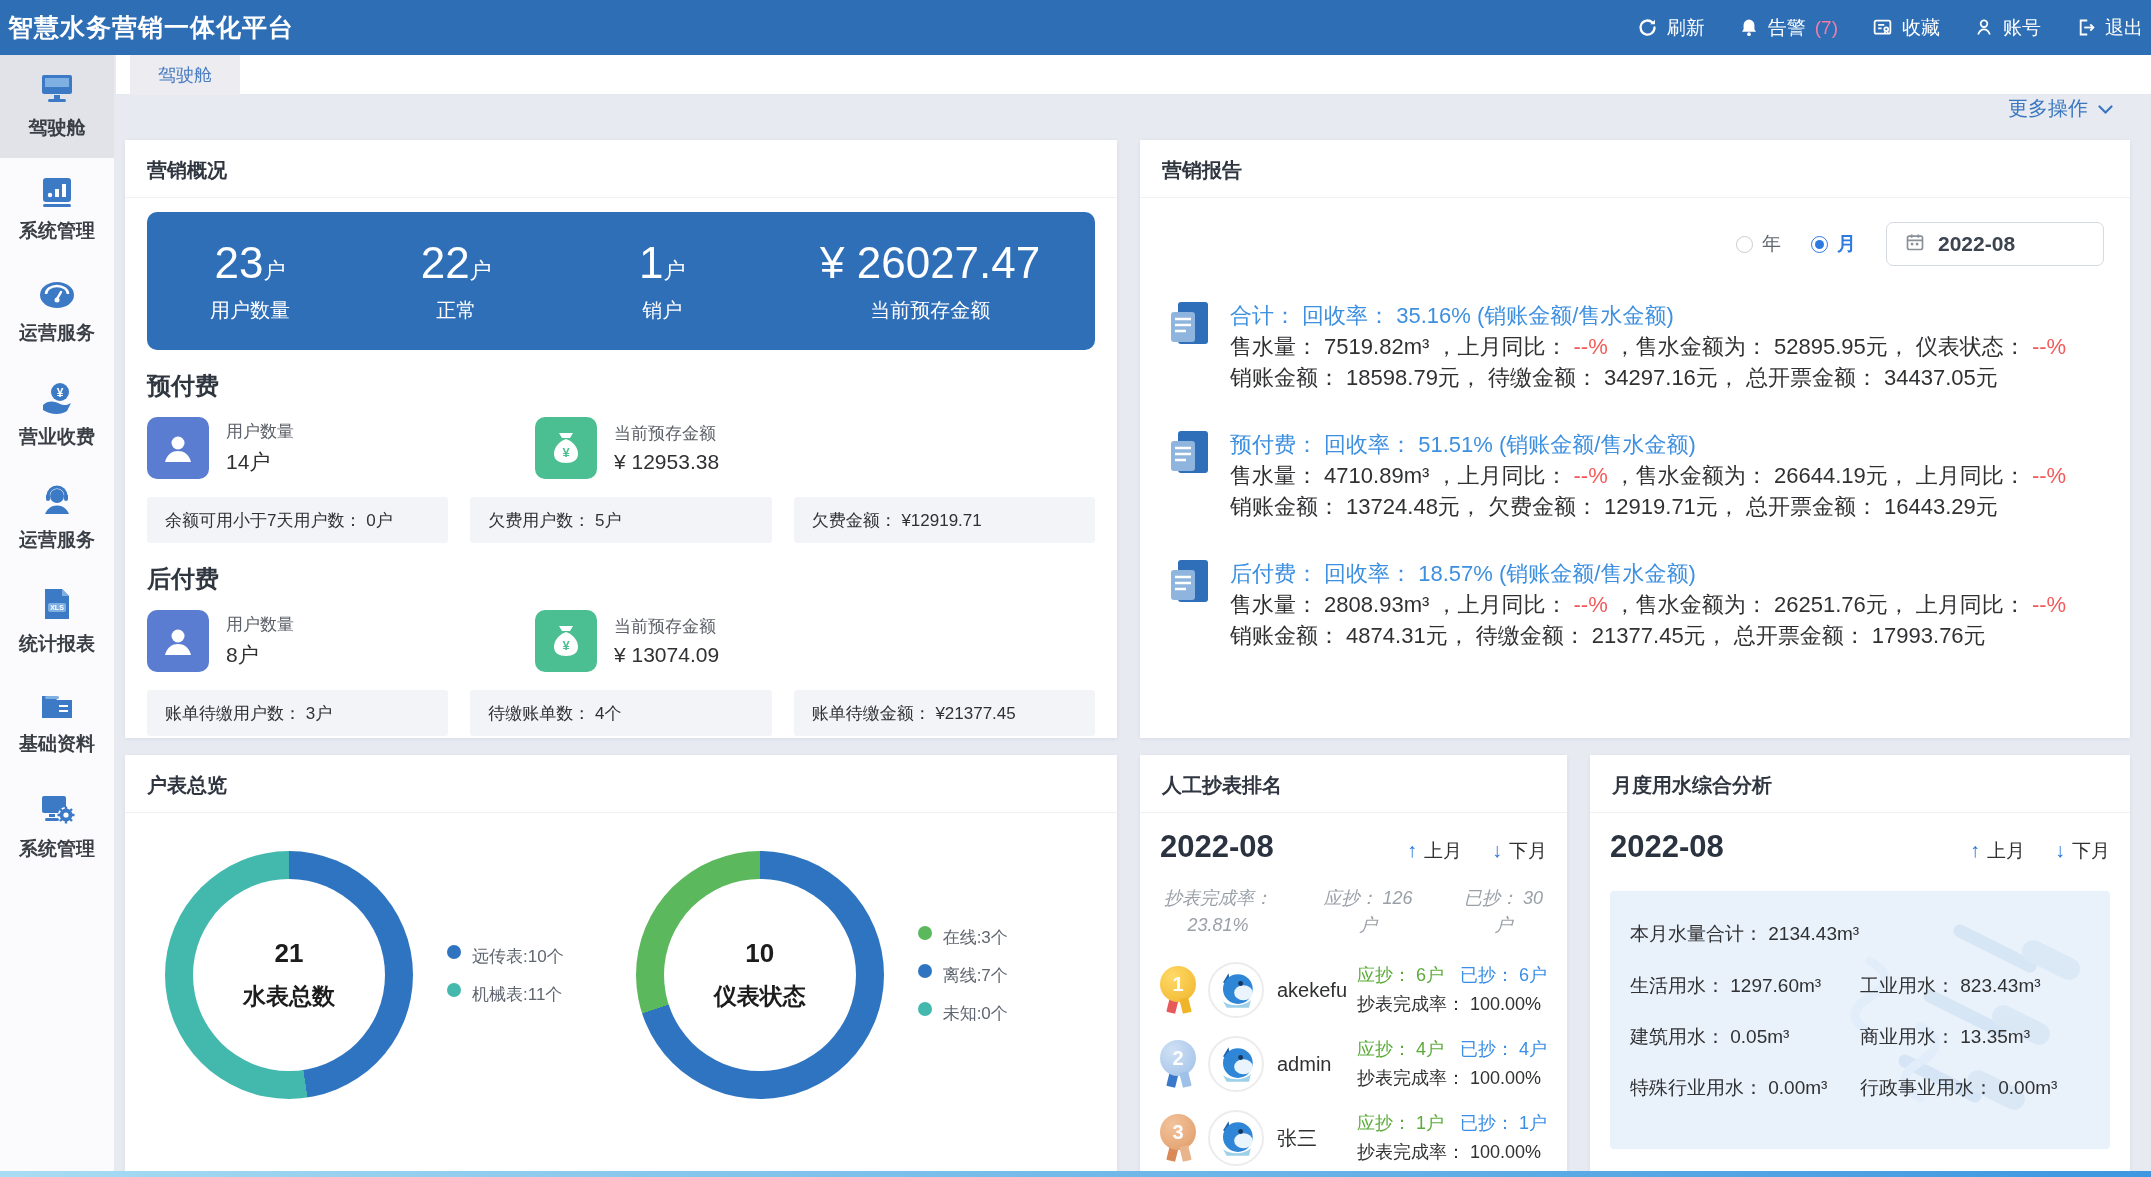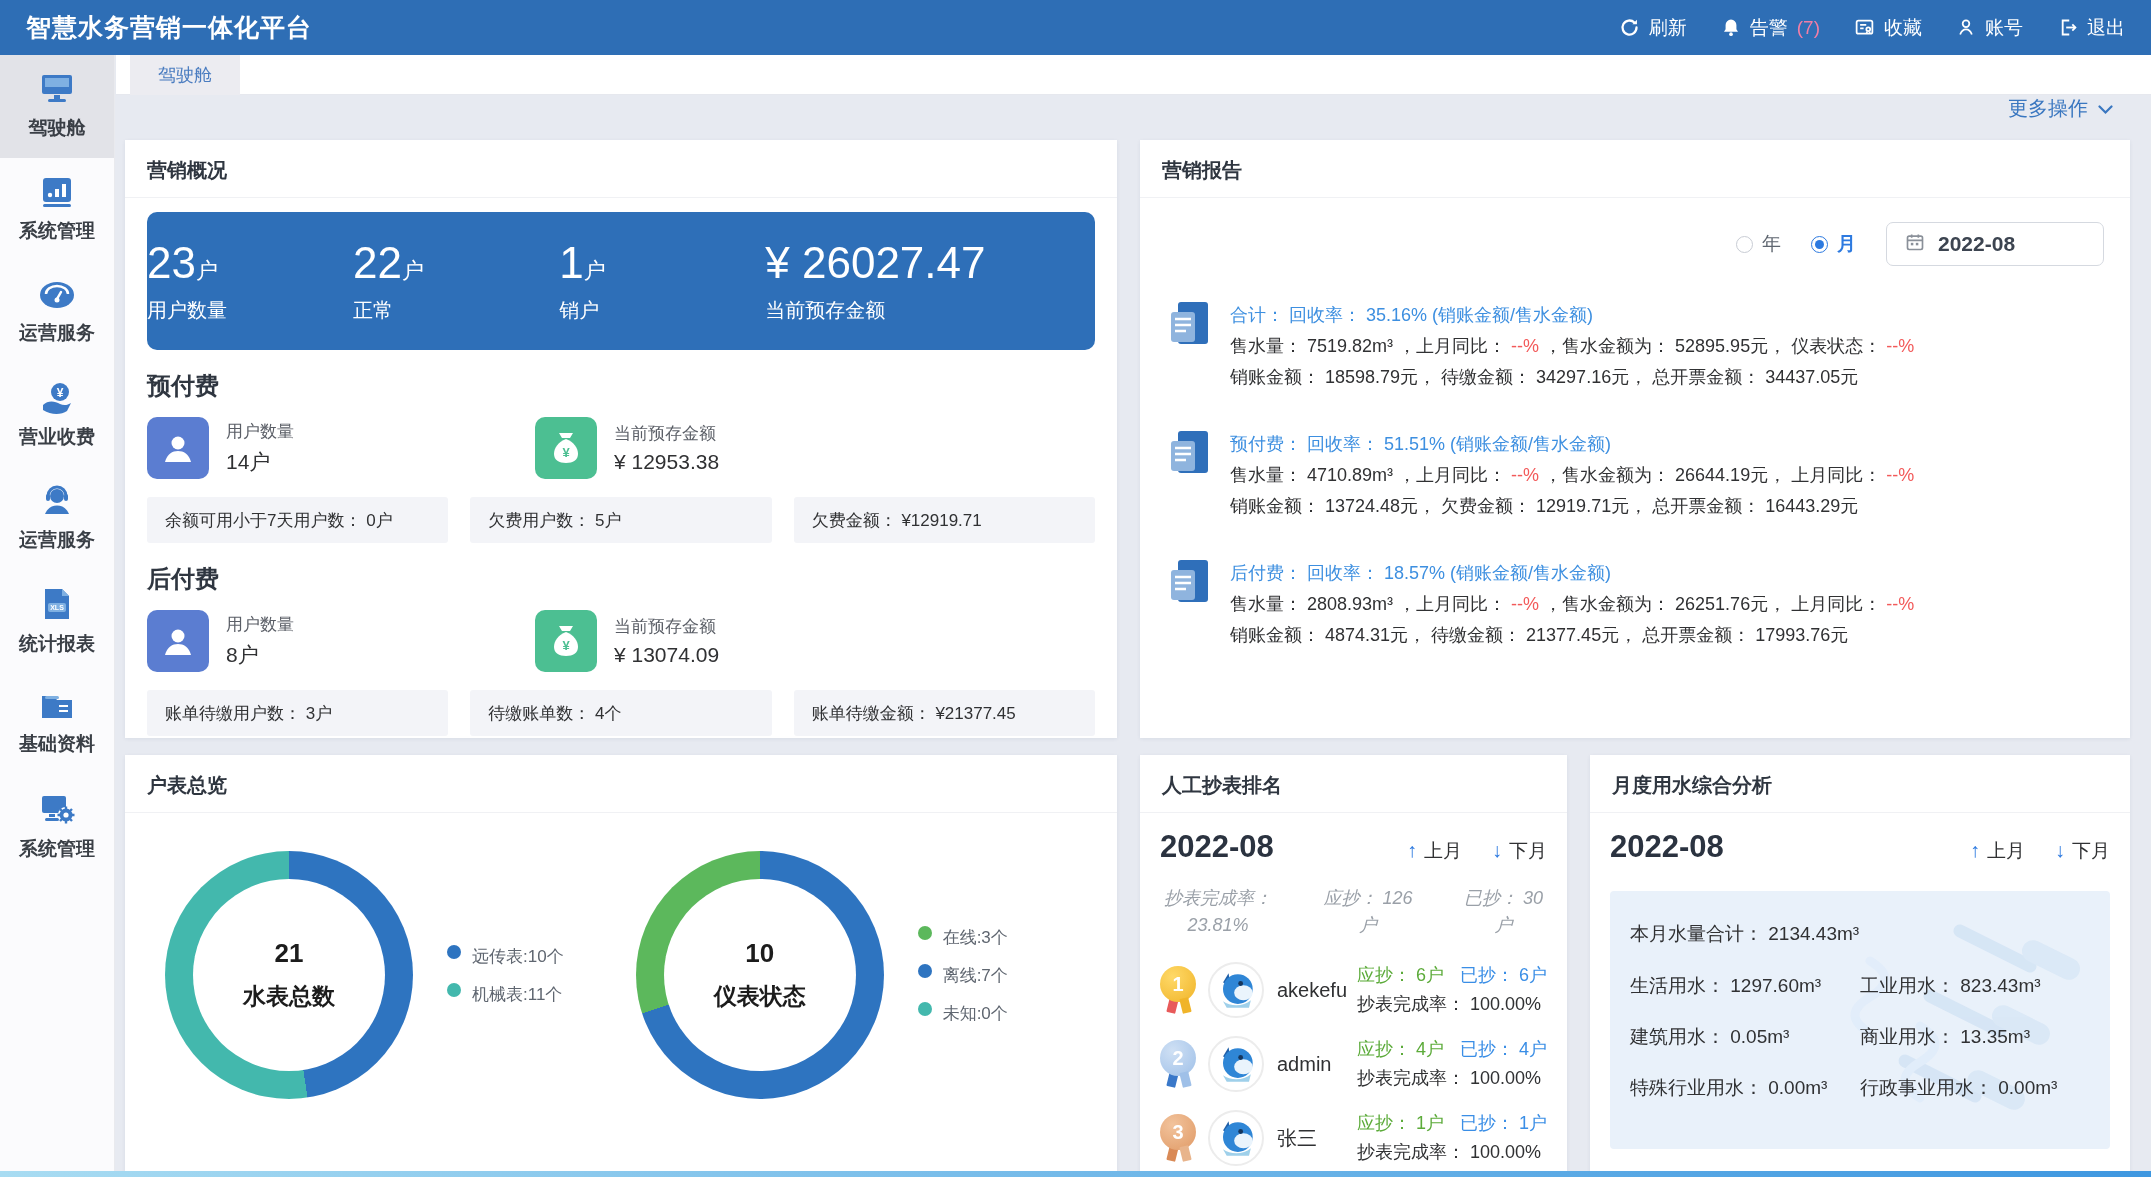--- a/index.html
+++ b/index.html
@@ -3,21 +3,21 @@
 <meta charset="utf-8">
 <style>
   * { margin:0; padding:0; box-sizing:border-box; }
   html,body { width:2151px; height:1177px; }
   body {
     position:relative; background:#e7eaf1; overflow:hidden;
     font-family:"Liberation Sans","DejaVu Sans",sans-serif; color:#303133;
   }
   
   .header { position:absolute; top:0; left:0; right:0; height:55px; background:#2e6eb5;
-    display:flex; align-items:center; justify-content:space-between; padding:0 26px; z-index:10; }
+    display:flex; align-items:center; justify-content:space-between; padding:0 8px; z-index:10; }
   .header-title { color:#fff; font-size:25px; font-weight:bold; letter-spacing:1px; }
   .header-actions { display:flex; align-items:center; gap:34px; }
   .h-action { display:flex; align-items:center; gap:9px; color:#fff; font-size:19px; cursor:pointer; }
   .h-action svg { display:block; }
   .h-badge { color:#f17ea6; }
   
   .sidebar { position:absolute; top:55px; left:0; bottom:0; width:115px; background:#fbfbfd;
     border-right:1px solid #e9eaee; display:flex; flex-direction:column; z-index:5; }
   .side-item { height:103px; display:flex; flex-direction:column; align-items:center;
     justify-content:center; gap:9px; cursor:pointer; }
@@ -37,21 +37,21 @@
     border-bottom:1px solid #f0f1f4; }
   #panel-overview { left:125px; top:140px; width:992px; height:598px; }
   #panel-report   { left:1140px; top:140px; width:990px; height:598px; }
   #panel-meters   { left:125px; top:755px; width:992px; height:422px; }
   #panel-ranking  { left:1140px; top:755px; width:427px; height:422px; }
   #panel-usage    { left:1590px; top:755px; width:540px; height:422px; }
   
   .ov-body { padding:0 22px; }
   .blue-card { margin-top:14px; background:#2e6fb8; border-radius:10px; height:138px;
     display:flex; align-items:center; }
-  .stat { flex:1; text-align:left; color:#fff; }
+  .stat { flex:1; text-align:center; color:#fff; }
   .stat.wide { flex:1.6; }
   .stat-num { font-size:44px; font-weight:500; }
   .stat-unit { font-size:22px; }
   .stat-label { font-size:20px; margin-top:9px; }
   .sub-title { font-size:24px; font-weight:bold; color:#2f3640; margin:20px 0 15px; }
   .tiles { display:flex; }
   .tile { display:flex; align-items:center; gap:17px; width:388px; }
   .tile-icon { width:62px; height:62px; border-radius:10px; display:flex; align-items:center; justify-content:center; }
   .tile-icon.user-bg  { background:#5b7dd1; }
   .tile-icon.money-bg { background:#4cbf92; }
@@ -65,21 +65,21 @@
   .rp-controls { display:flex; justify-content:flex-end; align-items:center; gap:30px; margin-top:24px; }
   .radio { display:flex; align-items:center; gap:9px; font-size:19px; color:#5f6670; cursor:pointer; }
   .radio-dot { width:17px; height:17px; border:1px solid #c8ccd4; border-radius:50%; background:#fff; position:relative; }
   .radio.checked { color:#2d7ae0; font-weight:bold; }
   .radio.checked .radio-dot { border-color:#2d7ae0; }
   .radio.checked .radio-dot::after { content:''; position:absolute; inset:3px; border-radius:50%; background:#2d7ae0; }
   .date-box { width:218px; height:44px; border:1px solid #d5d9e0; border-radius:7px; background:#fff;
     display:flex; align-items:center; gap:13px; padding:0 18px; font-size:21px; font-weight:bold; color:#3c4450; cursor:pointer; }
   .rp-items { margin-top:16px; }
   .report-item { display:flex; gap:18px; padding:18px 0; align-items:flex-start; }
-  .report-lines { font-size:18px; line-height:31px; color:#303133; }
+  .report-lines { font-size:22px; line-height:31px; color:#303133; }
   .report-headline { color:#3d8fe0; cursor:pointer; }
   .red { color:#f25a5a; }
   
   .mt-body { display:flex; align-items:center; padding:38px 9px 0 40px; }
   .donut { width:248px; height:248px; border-radius:50%; position:relative; flex:none; }
   .donut-hole { position:absolute; inset:28px; background:#fff; border-radius:50%;
     display:flex; flex-direction:column; align-items:center; justify-content:center; gap:12px; }
   .donut-num { font-size:26px; font-weight:bold; color:#1c1c1c; }
   .donut-label { font-size:23px; font-weight:bold; color:#1c1c1c; }
   .legend { margin-left:34px; display:flex; flex-direction:column; gap:15px; }

